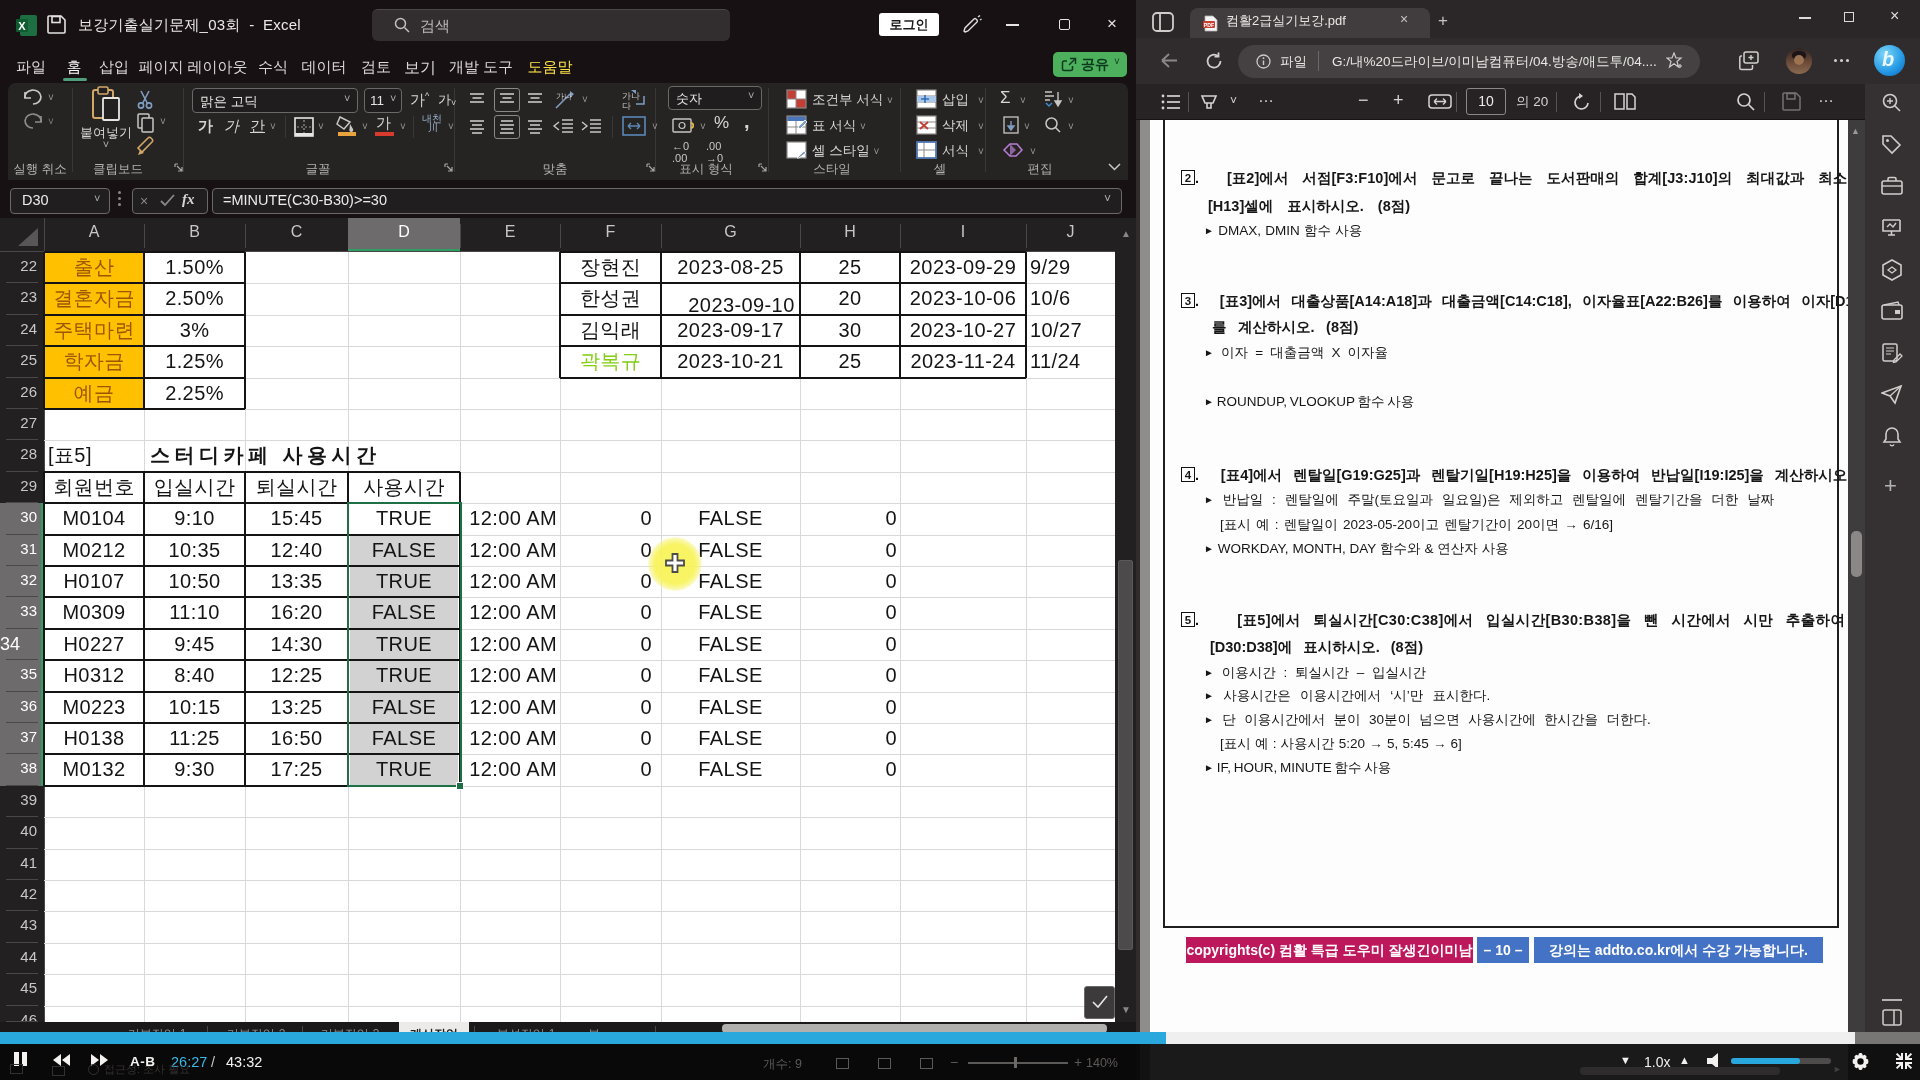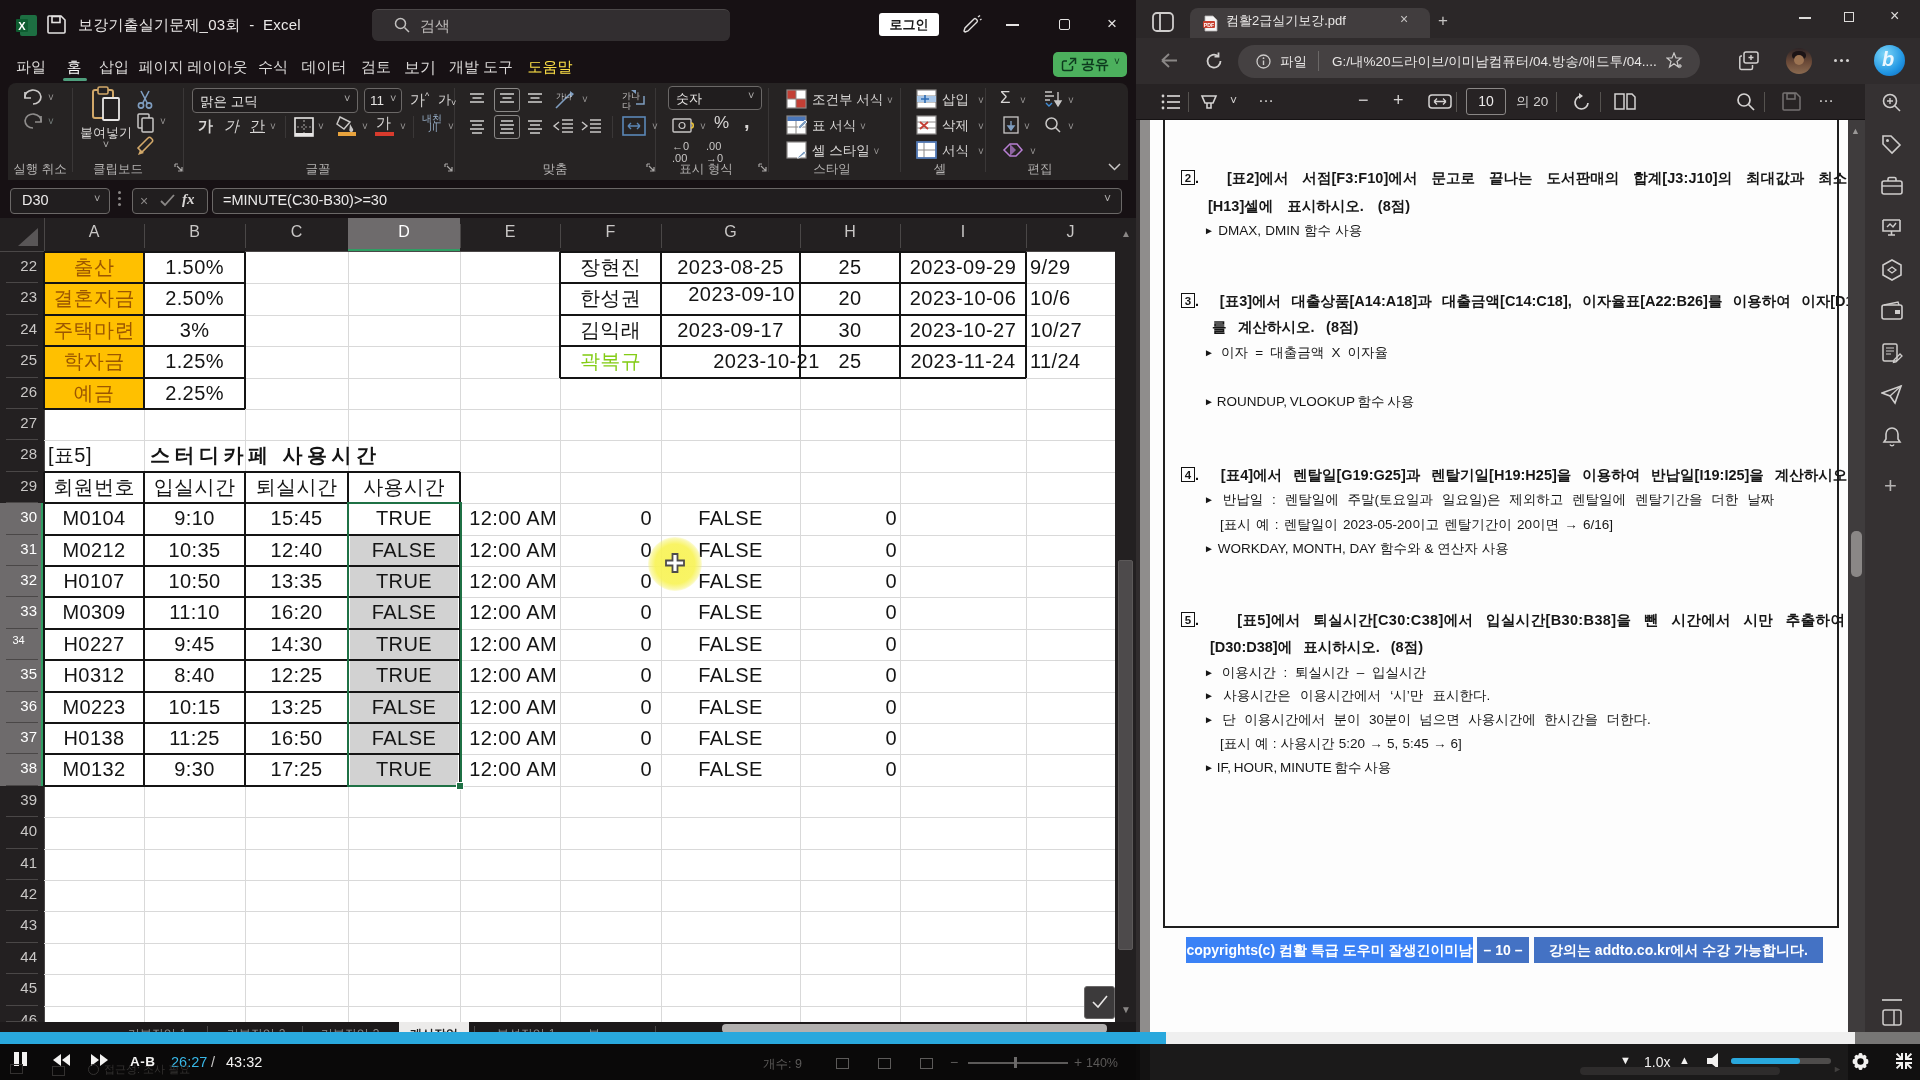--- a/index.html
+++ b/index.html
@@ -372,21 +372,21 @@
 <div class="ab" style="left:0px;top:534.6px;width:44px;height:31.4px;background:#6e6b6c;border-right:3px solid #2f9e63;"></div>
 <div class="ab" style="left:0px;top:539.6px;width:37px;font-size:15px;color:#ffffff;text-align:right;">31</div>
 <div class="ab" style="left:6px;top:565.0px;width:32px;height:1px;background:#4a4747;"></div>
 <div class="ab" style="left:0px;top:566.0px;width:44px;height:31.4px;background:#6e6b6c;border-right:3px solid #2f9e63;"></div>
 <div class="ab" style="left:0px;top:571.0px;width:37px;font-size:15px;color:#ffffff;text-align:right;">32</div>
 <div class="ab" style="left:6px;top:596.4px;width:32px;height:1px;background:#4a4747;"></div>
 <div class="ab" style="left:0px;top:597.4px;width:44px;height:31.4px;background:#6e6b6c;border-right:3px solid #2f9e63;"></div>
 <div class="ab" style="left:0px;top:602.4px;width:37px;font-size:15px;color:#ffffff;text-align:right;">33</div>
 <div class="ab" style="left:6px;top:627.8px;width:32px;height:1px;background:#4a4747;"></div>
 <div class="ab" style="left:0px;top:628.8px;width:44px;height:31.4px;background:#6e6b6c;border-right:3px solid #2f9e63;"></div>
-<div class="ab" style="left:0px;top:633.8px;width:37px;font-size:11px;color:#ffffff;text-align:center;">34</div>
+<div class="ab" style="left:0px;top:633.8px;width:37px;font-size:18px;color:#ffffff;text-align:left;">34</div>
 <div class="ab" style="left:6px;top:659.2px;width:32px;height:1px;background:#4a4747;"></div>
 <div class="ab" style="left:0px;top:660.2px;width:44px;height:31.4px;background:#6e6b6c;border-right:3px solid #2f9e63;"></div>
 <div class="ab" style="left:0px;top:665.2px;width:37px;font-size:15px;color:#ffffff;text-align:right;">35</div>
 <div class="ab" style="left:6px;top:690.6px;width:32px;height:1px;background:#4a4747;"></div>
 <div class="ab" style="left:0px;top:691.6px;width:44px;height:31.4px;background:#6e6b6c;border-right:3px solid #2f9e63;"></div>
 <div class="ab" style="left:0px;top:696.6px;width:37px;font-size:15px;color:#ffffff;text-align:right;">36</div>
 <div class="ab" style="left:6px;top:722.0px;width:32px;height:1px;background:#4a4747;"></div>
 <div class="ab" style="left:0px;top:723.0px;width:44px;height:31.4px;background:#6e6b6c;border-right:3px solid #2f9e63;"></div>
 <div class="ab" style="left:0px;top:728.0px;width:37px;font-size:15px;color:#ffffff;text-align:right;">37</div>
 <div class="ab" style="left:6px;top:753.4px;width:32px;height:1px;background:#4a4747;"></div>
@@ -481,31 +481,31 @@
 <div class="ab" style="left:660.0px;top:252.0px;width:2px;height:125.6px;background:#141414;"></div>
 <div class="ab" style="left:799.0px;top:252.0px;width:2px;height:125.6px;background:#141414;"></div>
 <div class="ab" style="left:899.0px;top:252.0px;width:2px;height:125.6px;background:#141414;"></div>
 <div class="ab" style="left:1025.0px;top:252.0px;width:2px;height:125.6px;background:#141414;"></div>
 <div class="ab" style="left:560px;top:252.0px;width:101px;height:31.4px;line-height:31.4px;font-size:20px;color:#141414;letter-spacing:0.4px;text-align:center;">장현진</div>
 <div class="ab" style="left:661px;top:252.0px;width:139px;height:31.4px;line-height:31.4px;font-size:20px;color:#141414;letter-spacing:0.4px;text-align:center;">2023-08-25</div>
 <div class="ab" style="left:800px;top:252.0px;width:100px;height:31.4px;line-height:31.4px;font-size:20px;color:#141414;letter-spacing:0.4px;text-align:center;">25</div>
 <div class="ab" style="left:900px;top:252.0px;width:126px;height:31.4px;line-height:31.4px;font-size:20px;color:#141414;letter-spacing:0.4px;text-align:center;">2023-09-29</div>
 <div class="ab" style="left:1026px;top:252.0px;width:89px;height:31.4px;line-height:31.4px;font-size:20px;color:#141414;letter-spacing:0.4px;padding-left:4px;">9/29</div>
 <div class="ab" style="left:560px;top:283.4px;width:101px;height:31.4px;line-height:31.4px;font-size:20px;color:#141414;letter-spacing:0.4px;text-align:center;">한성권</div>
-<div class="ab" style="left:661px;top:279px;width:161px;height:31.4px;line-height:31.4px;font-size:20px;color:#141414;letter-spacing:0.4px;text-align:center;">2023-09-10</div>
+<div class="ab" style="left:661px;top:290px;width:161px;height:31.4px;line-height:31.4px;font-size:20px;color:#141414;letter-spacing:0.4px;text-align:center;">2023-09-10</div>
 <div class="ab" style="left:800px;top:283.4px;width:100px;height:31.4px;line-height:31.4px;font-size:20px;color:#141414;letter-spacing:0.4px;text-align:center;">20</div>
 <div class="ab" style="left:900px;top:283.4px;width:126px;height:31.4px;line-height:31.4px;font-size:20px;color:#141414;letter-spacing:0.4px;text-align:center;">2023-10-06</div>
 <div class="ab" style="left:1026px;top:283.4px;width:89px;height:31.4px;line-height:31.4px;font-size:20px;color:#141414;letter-spacing:0.4px;padding-left:4px;">10/6</div>
 <div class="ab" style="left:560px;top:314.8px;width:101px;height:31.4px;line-height:31.4px;font-size:20px;color:#141414;letter-spacing:0.4px;text-align:center;">김익래</div>
 <div class="ab" style="left:661px;top:314.8px;width:139px;height:31.4px;line-height:31.4px;font-size:20px;color:#141414;letter-spacing:0.4px;text-align:center;">2023-09-17</div>
 <div class="ab" style="left:800px;top:314.8px;width:100px;height:31.4px;line-height:31.4px;font-size:20px;color:#141414;letter-spacing:0.4px;text-align:center;">30</div>
 <div class="ab" style="left:900px;top:314.8px;width:126px;height:31.4px;line-height:31.4px;font-size:20px;color:#141414;letter-spacing:0.4px;text-align:center;">2023-10-27</div>
 <div class="ab" style="left:1026px;top:314.8px;width:89px;height:31.4px;line-height:31.4px;font-size:20px;color:#141414;letter-spacing:0.4px;padding-left:4px;">10/27</div>
 <div class="ab" style="left:560px;top:346.2px;width:101px;height:31.4px;line-height:31.4px;font-size:20px;color:#84cc16;letter-spacing:0.4px;text-align:center;">곽복규</div>
-<div class="ab" style="left:661px;top:346.2px;width:139px;height:31.4px;line-height:31.4px;font-size:20px;color:#141414;letter-spacing:0.4px;text-align:center;margin-left:36px;">2023-10-21</div>
+<div class="ab" style="left:661px;top:346.2px;width:139px;height:31.4px;line-height:31.4px;font-size:20px;color:#141414;letter-spacing:0.4px;text-align:center;">2023-10-21</div>
 <div class="ab" style="left:800px;top:346.2px;width:100px;height:31.4px;line-height:31.4px;font-size:20px;color:#141414;letter-spacing:0.4px;text-align:center;">25</div>
 <div class="ab" style="left:900px;top:346.2px;width:126px;height:31.4px;line-height:31.4px;font-size:20px;color:#141414;letter-spacing:0.4px;text-align:center;">2023-11-24</div>
 <div class="ab" style="left:1026px;top:346.2px;width:89px;height:31.4px;line-height:31.4px;font-size:20px;color:#141414;letter-spacing:0.4px;padding-left:4px;">11/24</div>
 <div class="ab" style="left:44px;top:440.4px;width:100px;height:31.4px;line-height:31.4px;font-size:20px;color:#141414;letter-spacing:0.4px;padding-left:4px;">[표5]</div>
 <div class="ab" style="left:150px;top:440.4px;height:31.4px;line-height:31.4px;font-size:20px;font-weight:bold;color:#141414;letter-spacing:4.5px;">스터디카페 사용시간</div>
 <div class="ab" style="left:350px;top:534.6px;width:108px;height:251.2px;background:#d2d2d2;"></div>
 <div class="ab" style="left:44px;top:470.8px;width:416px;height:2px;background:#141414;"></div>
 <div class="ab" style="left:44px;top:502.2px;width:416px;height:2px;background:#141414;"></div>
 <div class="ab" style="left:44px;top:533.6px;width:416px;height:2px;background:#141414;"></div>
 <div class="ab" style="left:44px;top:565.0px;width:416px;height:2px;background:#141414;"></div>
@@ -731,21 +731,21 @@
 <div class="ab" id="p4b" style="left:68px;top:492px;font-size:13.5px;color:#161616;white-space:nowrap;line-height:16.5px;word-spacing:5.10px;letter-spacing:0.00px;"><span style="font-size:10px;vertical-align:1px;">►</span> 반납일 : 렌탈일에 주말(토요일과 일요일)은 제외하고 렌탈일에 렌탈기간을 더한 날짜</div>
 <div class="ab" id="p4c" style="left:84px;top:517px;font-size:13.5px;color:#161616;white-space:nowrap;line-height:16.5px;word-spacing:1.50px;letter-spacing:0.00px;">[표시 예 : 렌탈일이 2023-05-20이고 렌탈기간이 20이면 → 6/16]</div>
 <div class="ab" id="p4d" style="left:68px;top:541px;font-size:13.5px;color:#161616;white-space:nowrap;line-height:16.5px;word-spacing:0.15px;letter-spacing:0.00px;"><span style="font-size:10px;vertical-align:1px;">►</span> WORKDAY, MONTH, DAY 함수와 &amp; 연산자 사용</div>
 <div class="ab" id="p5a" style="left:45px;top:612px;font-size:14.5px;color:#161616;white-space:nowrap;line-height:17.5px;font-weight:bold;word-spacing:8.25px;letter-spacing:0.36px;"><span style="display:inline-block;border:1.5px solid #111;width:14px;height:15px;line-height:15px;text-align:center;font-size:11.5px;font-weight:bold;vertical-align:1px;letter-spacing:0;word-spacing:0;">5</span>.&nbsp;&nbsp; [표5]에서 퇴실시간[C30:C38]에서 입실시간[B30:B38]을 뺀 시간에서 시만 추출하여 사용시간</div>
 <div class="ab" id="p5b" style="left:74px;top:639px;font-size:14.5px;color:#161616;white-space:nowrap;line-height:17.5px;font-weight:bold;word-spacing:7.00px;letter-spacing:0.00px;">[D30:D38]에 표시하시오. (8점)</div>
 <div class="ab" id="p5c" style="left:68px;top:665px;font-size:13.5px;color:#161616;white-space:nowrap;line-height:16.5px;word-spacing:4.00px;letter-spacing:0.00px;"><span style="font-size:10px;vertical-align:1px;">►</span> 이용시간 : 퇴실시간 – 입실시간</div>
 <div class="ab" id="p5d" style="left:68px;top:688px;font-size:13.5px;color:#161616;white-space:nowrap;line-height:16.5px;word-spacing:5.50px;letter-spacing:0.00px;"><span style="font-size:10px;vertical-align:1px;">►</span> 사용시간은 이용시간에서 ‘시’만 표시한다.</div>
 <div class="ab" id="p5e" style="left:68px;top:712px;font-size:13.5px;color:#161616;white-space:nowrap;line-height:16.5px;word-spacing:4.63px;letter-spacing:0.00px;"><span style="font-size:10px;vertical-align:1px;">►</span> 단 이용시간에서 분이 30분이 넘으면 사용시간에 한시간을 더한다.</div>
 <div class="ab" id="p5f" style="left:84px;top:736px;font-size:13.5px;color:#161616;white-space:nowrap;line-height:16.5px;word-spacing:0.45px;letter-spacing:0.00px;">[표시 예 : 사용시간 5:20 → 5, 5:45 → 6]</div>
 <div class="ab" id="p5g" style="left:68px;top:760px;font-size:13.5px;color:#161616;white-space:nowrap;line-height:16.5px;word-spacing:-1.00px;letter-spacing:0.00px;"><span style="font-size:10px;vertical-align:1px;">►</span> IF, HOUR, MINUTE 함수 사용</div>
-<div class="ab ct" style="left:50px;top:937px;width:287px;height:26px;line-height:26px;background:#3b82f6;color:#fff;font-size:14px;font-weight:bold;">copyrights(c) 컴활 특급 도우미 잘생긴이미남</div>
+<div class="ab ct" style="left:50px;top:937px;width:287px;height:26px;line-height:26px;background:#be185d;color:#fff;font-size:14px;font-weight:bold;">copyrights(c) 컴활 특급 도우미 잘생긴이미남</div>
 <div class="ab ct" style="left:341px;top:937px;width:52px;height:26px;line-height:26px;background:#4472c4;color:#fff;font-size:14px;font-weight:bold;">– 10 –</div>
 <div class="ab ct" style="left:398px;top:937px;width:289px;height:26px;line-height:26px;background:#4472c4;color:#fff;font-size:14px;font-weight:bold;">강의는 addto.co.kr에서 수강 가능합니다.</div>
 <div class="ab" style="left:712px;top:120px;width:17px;height:960px;background:#3f3c3d;"></div>
 <div class="ab" style="left:715px;top:126px;font-size:9px;color:#9a9897;">▲</div>
 <div class="ab" style="left:715px;top:531px;width:11px;height:46px;background:#8a8786;border-radius:5px;"></div>
 <div class="ab" style="left:729px;top:84px;width:55px;height:996px;background:#353132;"></div>
 <svg class="ab" style="left:745px;top:92px" width="22" height="22" viewBox="0 0 22 22">
 <circle cx="9" cy="9" r="6.5" fill="none" stroke="#cfcdcc" stroke-width="1.6"></circle>
 <line x1="13.8" y1="13.8" x2="19" y2="19" stroke="#cfcdcc" stroke-width="1.6"></line>
 <path d="M9 6 V12 M6 9 H12" stroke="#cfcdcc" stroke-width="1.4"></path>

